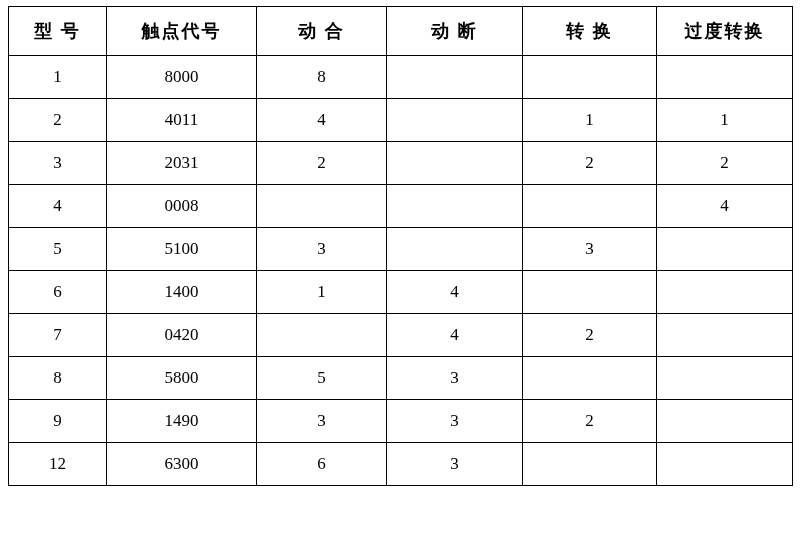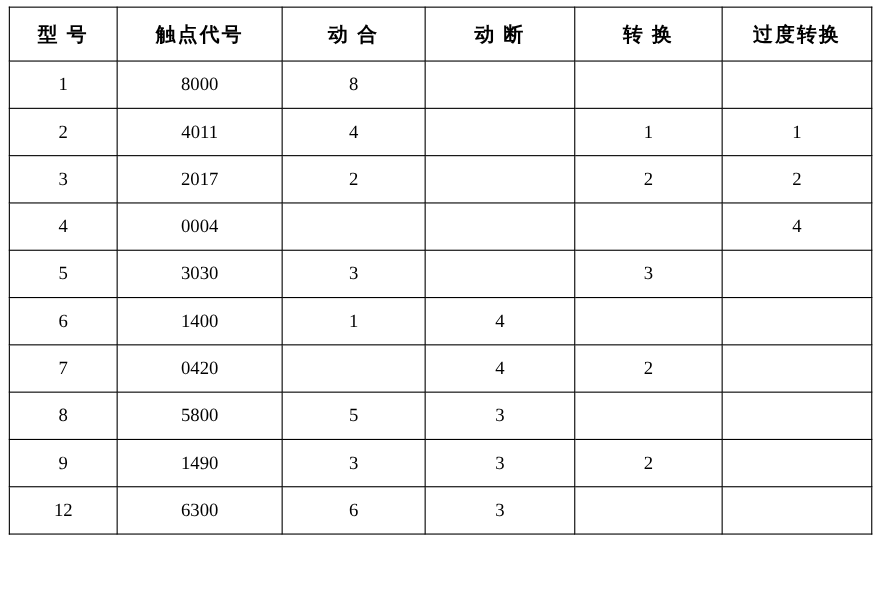--- a/index.html
+++ b/index.html
@@ -94,37 +94,37 @@
       <tr>
         <td class="num-col">2</td>
         <td class="code-col">4011</td>
         <td>4</td>
         <td></td>
         <td>1</td>
         <td>1</td>
       </tr>
       <tr>
         <td class="num-col">3</td>
-        <td class="code-col">2017</td>
+        <td class="code-col">2031</td>
         <td>2</td>
         <td></td>
         <td>2</td>
         <td>2</td>
       </tr>
       <tr>
         <td class="num-col">4</td>
-        <td class="code-col">0004</td>
+        <td class="code-col">0008</td>
         <td></td>
         <td></td>
         <td></td>
         <td>4</td>
       </tr>
       <tr>
         <td class="num-col">5</td>
-        <td class="code-col">3030</td>
+        <td class="code-col">5100</td>
         <td>3</td>
         <td></td>
         <td>3</td>
         <td></td>
       </tr>
       <tr>
         <td class="num-col">6</td>
         <td class="code-col">1400</td>
         <td>1</td>
         <td>4</td>

